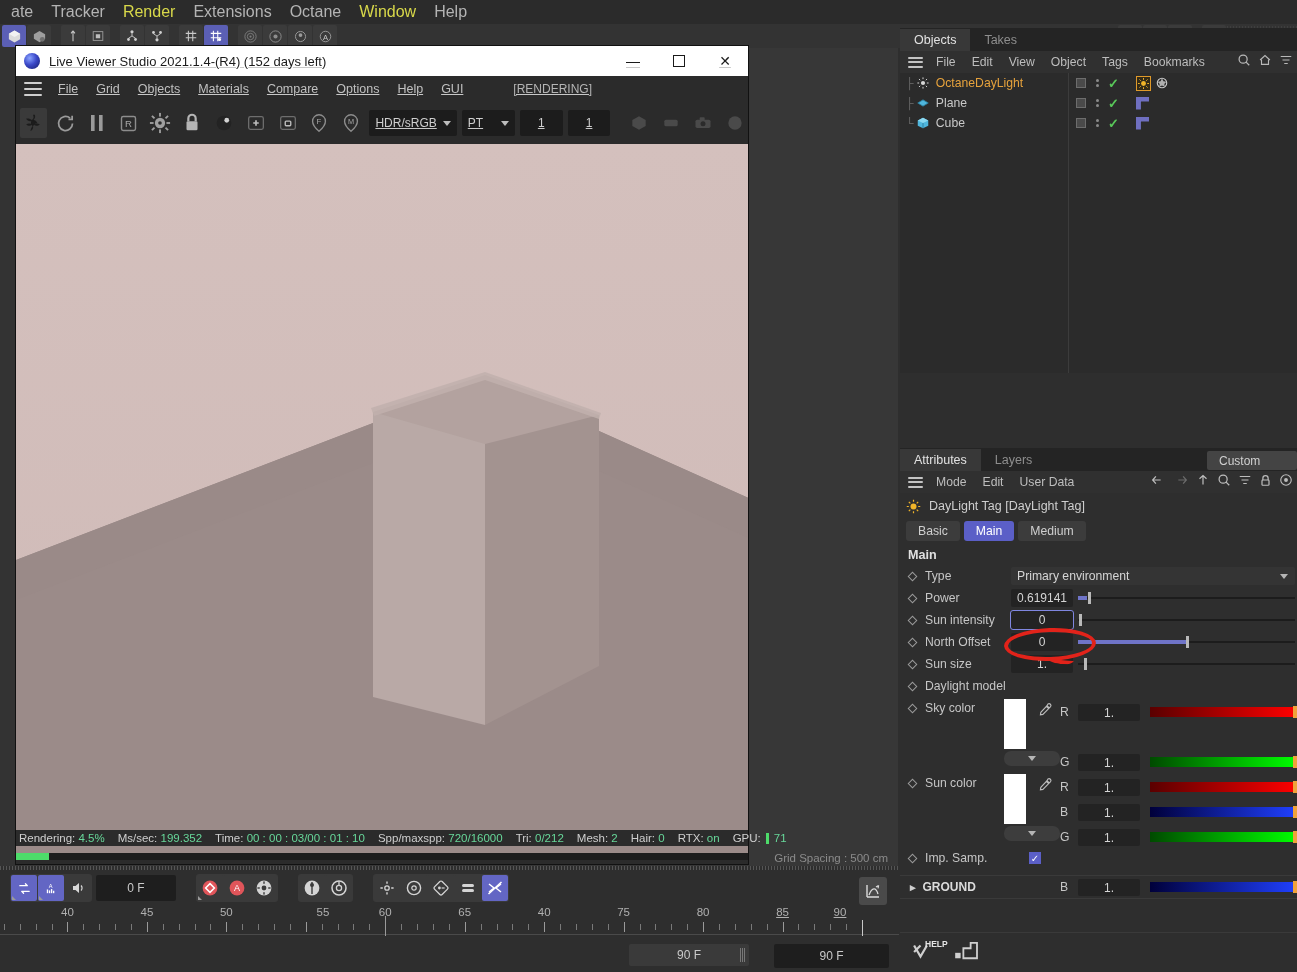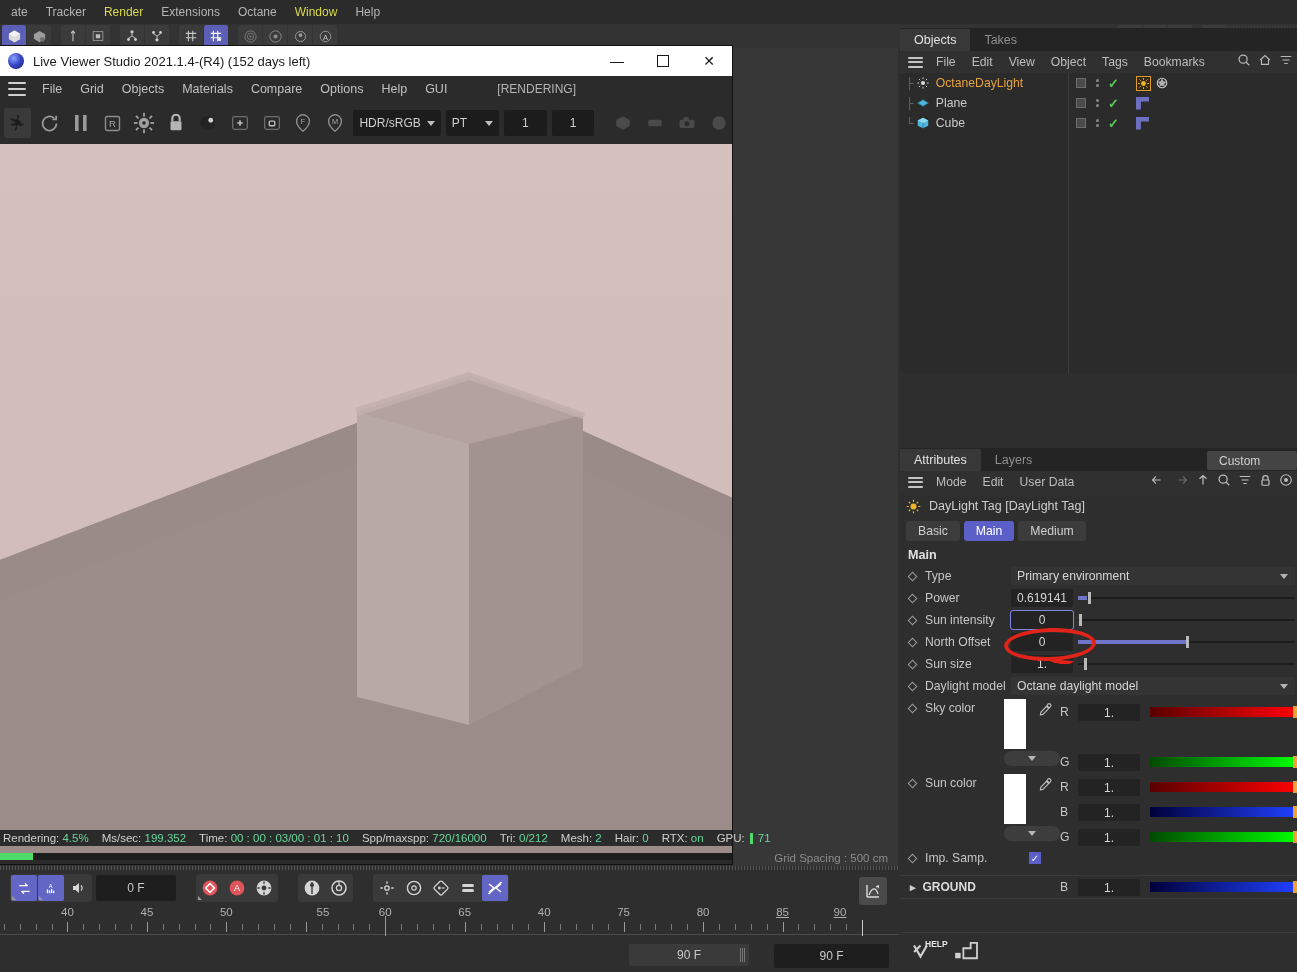--- a/index.html
+++ b/index.html
@@ -11,21 +11,21 @@
   }
 
   
   #c4d-root { position:absolute; inset:0; background:#2e2e2e; }
 
   #c4d-menubar {
     position:absolute; left:0; top:0; width:1297px; height:24px;
     background:#2b2b2b; display:flex; align-items:center; padding-left:2px;
   }
   #c4d-menubar .mi {
-    padding:2px 9px; font-size:12px; color:#b4b4b4; cursor:default; white-space:nowrap;
+    padding:2px 9px; font-size:16px; color:#b4b4b4; cursor:default; white-space:nowrap;
   }
   #c4d-menubar .mi.hl { color:#d8d84a; }
 
   #c4d-toolbar {
     position:absolute; left:0; top:24px; width:1297px; height:24px;
     background:#333333; display:flex; align-items:center; gap:1px; padding-left:2px;
   }
   .tbtn {
     width:24px;height:22px; background:#3b3b3b; border-radius:2px;
     display:flex;align-items:center;justify-content:center;
@@ -90,22 +90,22 @@
      background:#3a3a3a;border-radius:2px;display:flex;align-items:center;
      justify-content:center;color:#c9c9c9;font-size:12px;}
   #tl-range1::after{content:"";position:absolute;right:3px;top:4px;width:6px;height:14px;
      background:repeating-linear-gradient(90deg,#777 0 1px,transparent 1px 2px);}
   #tl-range2 { position:absolute; right:10px; top:2px; width:115px; height:24px;
      background:#1e1e1e;border-radius:2px;display:flex;align-items:center;
      justify-content:center;color:#c9c9c9;font-size:12px;}
 
   
   #lv-window {
-    position:absolute; left:0px; top:46px; width:732px; height:818px;
-    background:#2b2b2b; box-shadow:0 0 0 1px #111;
+    position:absolute; left:16px; top:46px; width:732px; height:818px;
+    background:#2b2b2b; box-shadow:0 0 0 1px #111;text-decoration:underline;
   }
   #lv-titlebar {
     height:30px; background:#ffffff; display:flex; align-items:center;
     padding-left:8px; color:#1a1a1a; font-size:13px;
   }
   #lv-logo { width:16px;height:16px;border-radius:50%;
      background:radial-gradient(circle at 35% 32%,#8aa4ff 0%,#3b49c9 45%,#131a66 100%);
      margin-right:9px; flex:0 0 auto;}
   #lv-title { flex:1 1 auto; white-space:nowrap; overflow:hidden;}
   .wbtn { width:46px;height:30px;display:flex;align-items:center;justify-content:center;
@@ -1085,24 +1085,20 @@
           <span class="afield num">1.</span>
           <span class="slider">
             <span class="track"></span>
             <span class="fill" style="width:0%"></span>
             <span class="knob" style="left:calc(3% - 1px)"></span>
           </span>
         </div>
         <div class="arow">
           <span class="diamond"></span>
           <span class="alabel">Daylight model</span>
-          <span class="combo">
-            <span>Octane daylight model</span>
-            <span class="cc"></span>
-          </span>
         </div>
       </div>
 
     <div id="attr-colors">
         <div style="position: relative; height: 75px;">
           <div class="arow" style="position:absolute;top:0;left:0;right:0">
             <span class="diamond"></span>
             <span class="alabel">Sky color</span>
           </div>
           <div class="swatch" style="top:2px;height:50px;background:#ffffff"></div>

